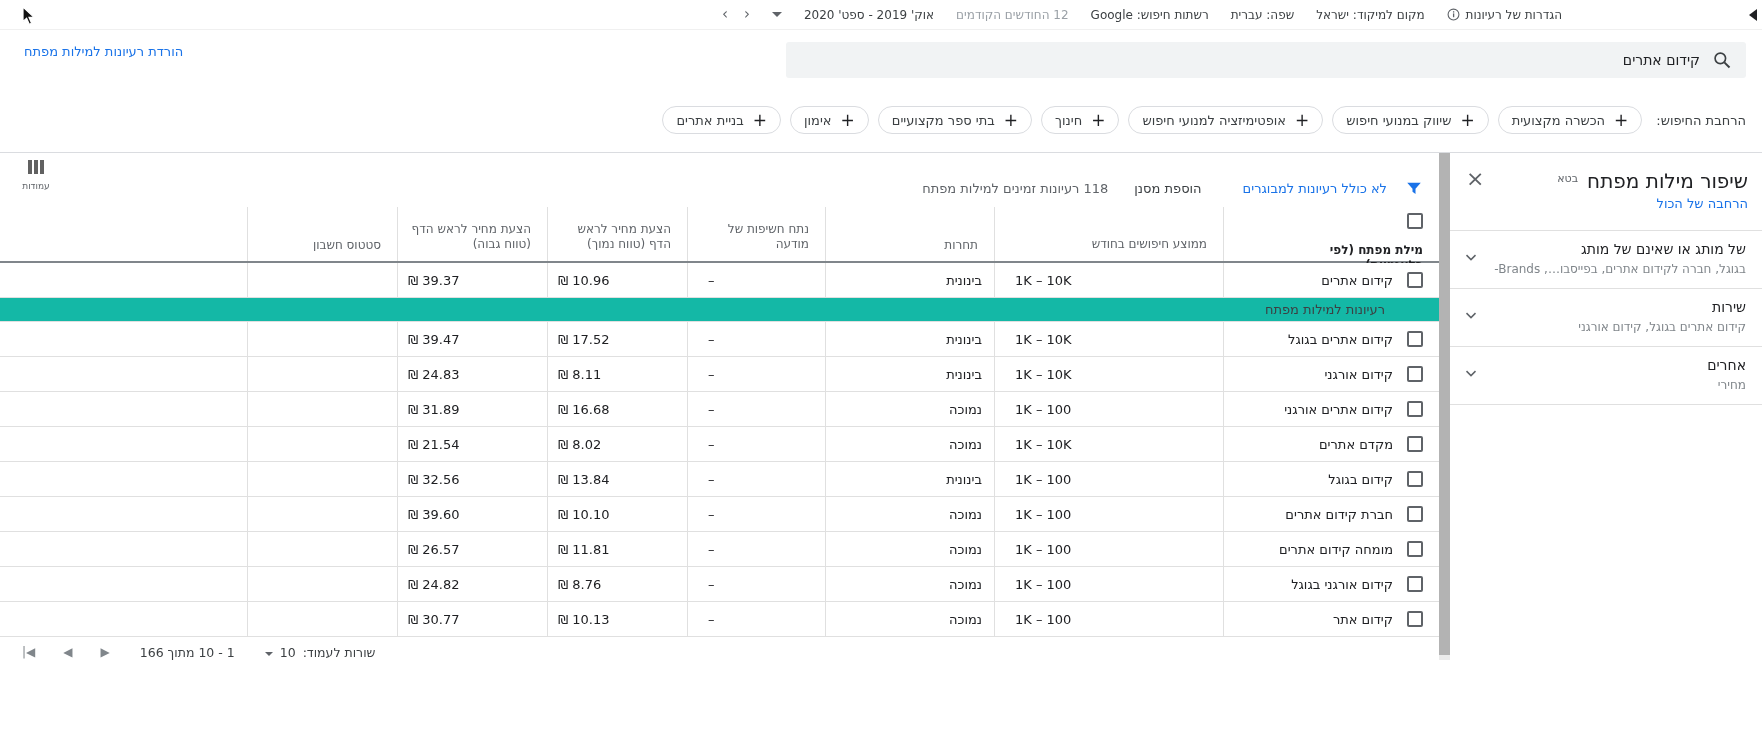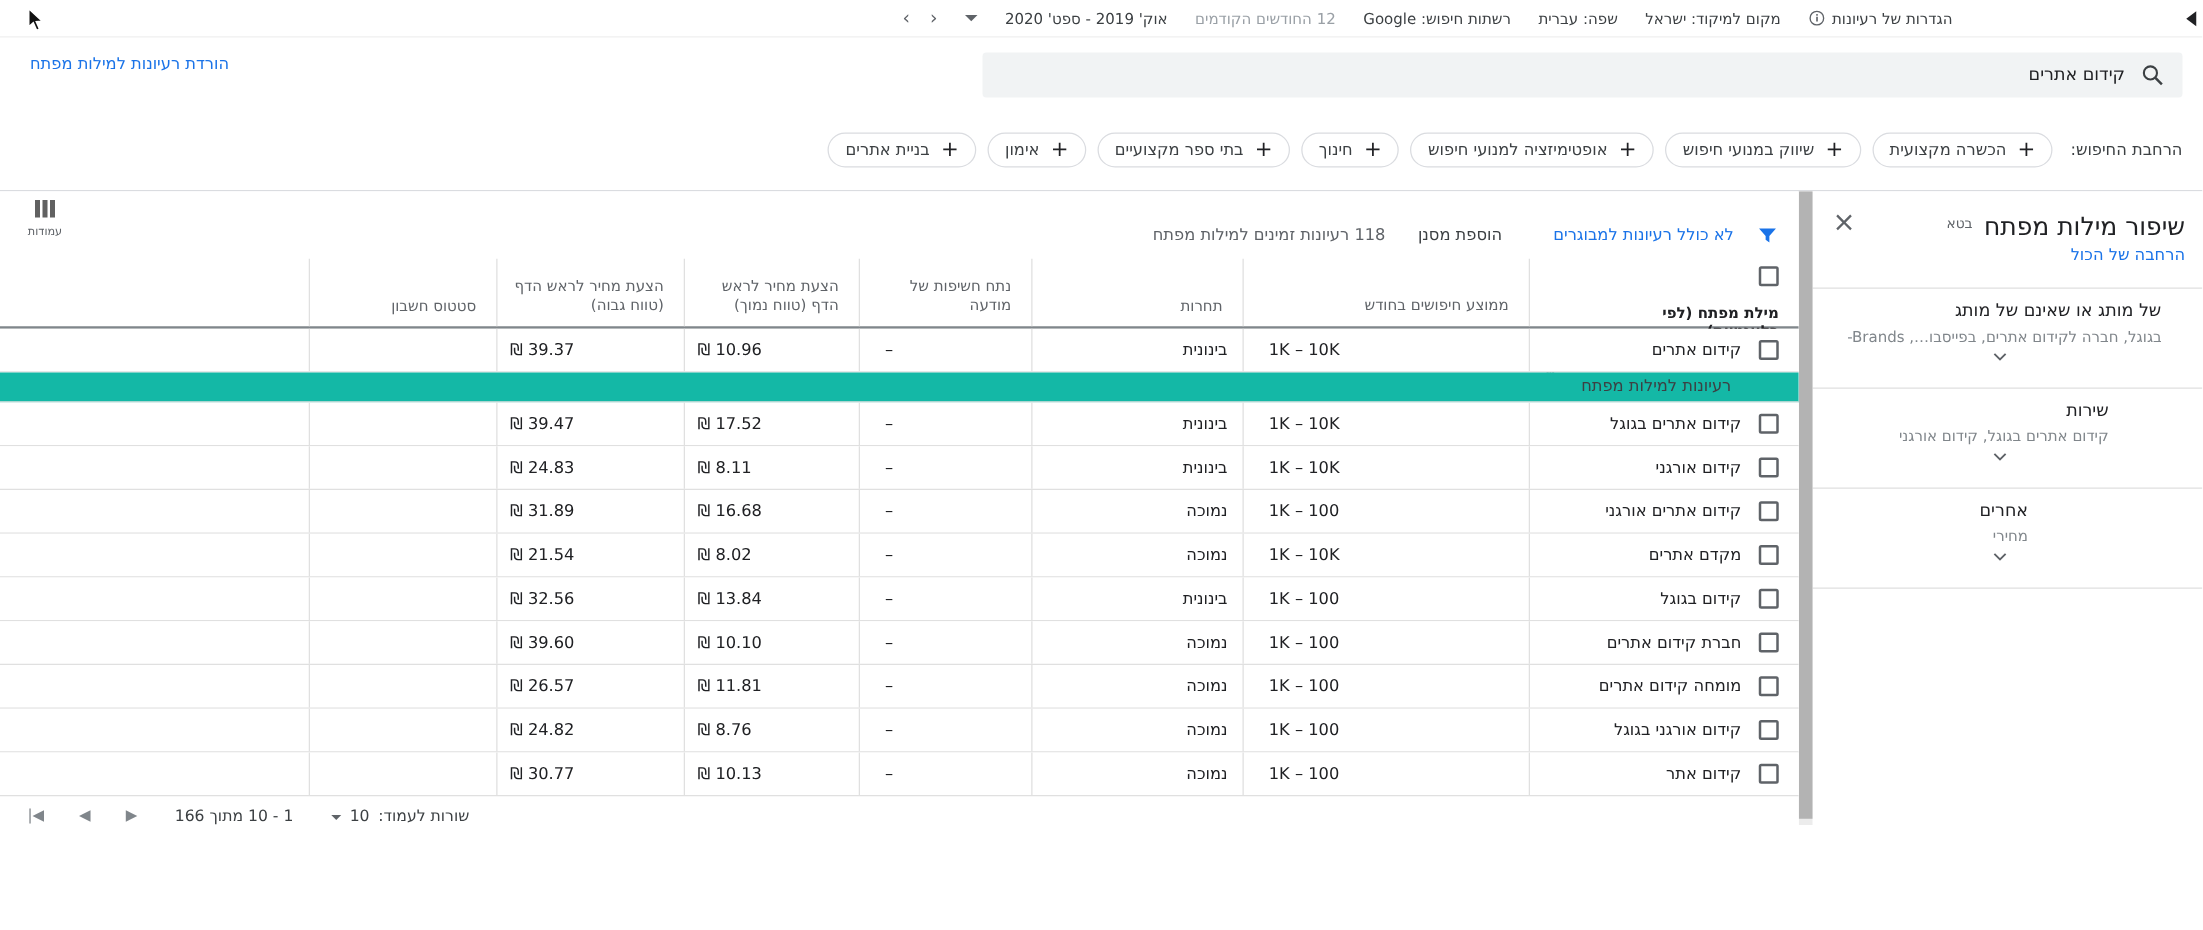--- a/index.html
+++ b/index.html
@@ -43,21 +43,21 @@
 
   
   .panel { width: 312px; flex: none; background: #fff; padding: 16px 14px 0 10px; }
   .panel-head { display: flex; justify-content: space-between; align-items: flex-start; }
   .panel-title { font-size: 20px; font-weight: 400; color: #202124; }
   .beta-tag { font-size: 11px; color: #5f6368; position: relative; top: -6px; margin-right: 4px; }
   .close-x { font-size: 22px; color: #5f6368; cursor: pointer; line-height: 20px; padding: 0 6px; }
   .expand-all { display: inline-block; color: #1a73e8; font-size: 13px; cursor: pointer; }
   .panel-divider { border: none; border-top: 1px solid #e0e0e0; margin: 18px -14px 0 -10px; }
   .panel-section { display: flex; align-items: center; justify-content: space-between;
-    padding: 10px 2px 10px 0; min-height: 50px; cursor: pointer; flex-direction: column; }
+    padding: 10px 2px 10px 0; min-height: 50px; cursor: pointer; }
   .sec-text { overflow: hidden; }
   .sec-title { font-size: 14px; color: #202124; white-space: nowrap; }
   .sec-sub { font-size: 12px; color: #80868b; margin-top: 5px; white-space: nowrap; overflow: hidden; max-width: 252px; }
   .sec-chevron { flex: none; padding: 0 8px 0 2px; }
 
   
   .vscroll { width: 11px; flex: none; background: #ececec; position: relative; cursor: pointer; }
   .vscroll .thumb { position: absolute; top: 0; left: 0; width: 100%; height: 99%; background: #b3b3b3; }
 
   

